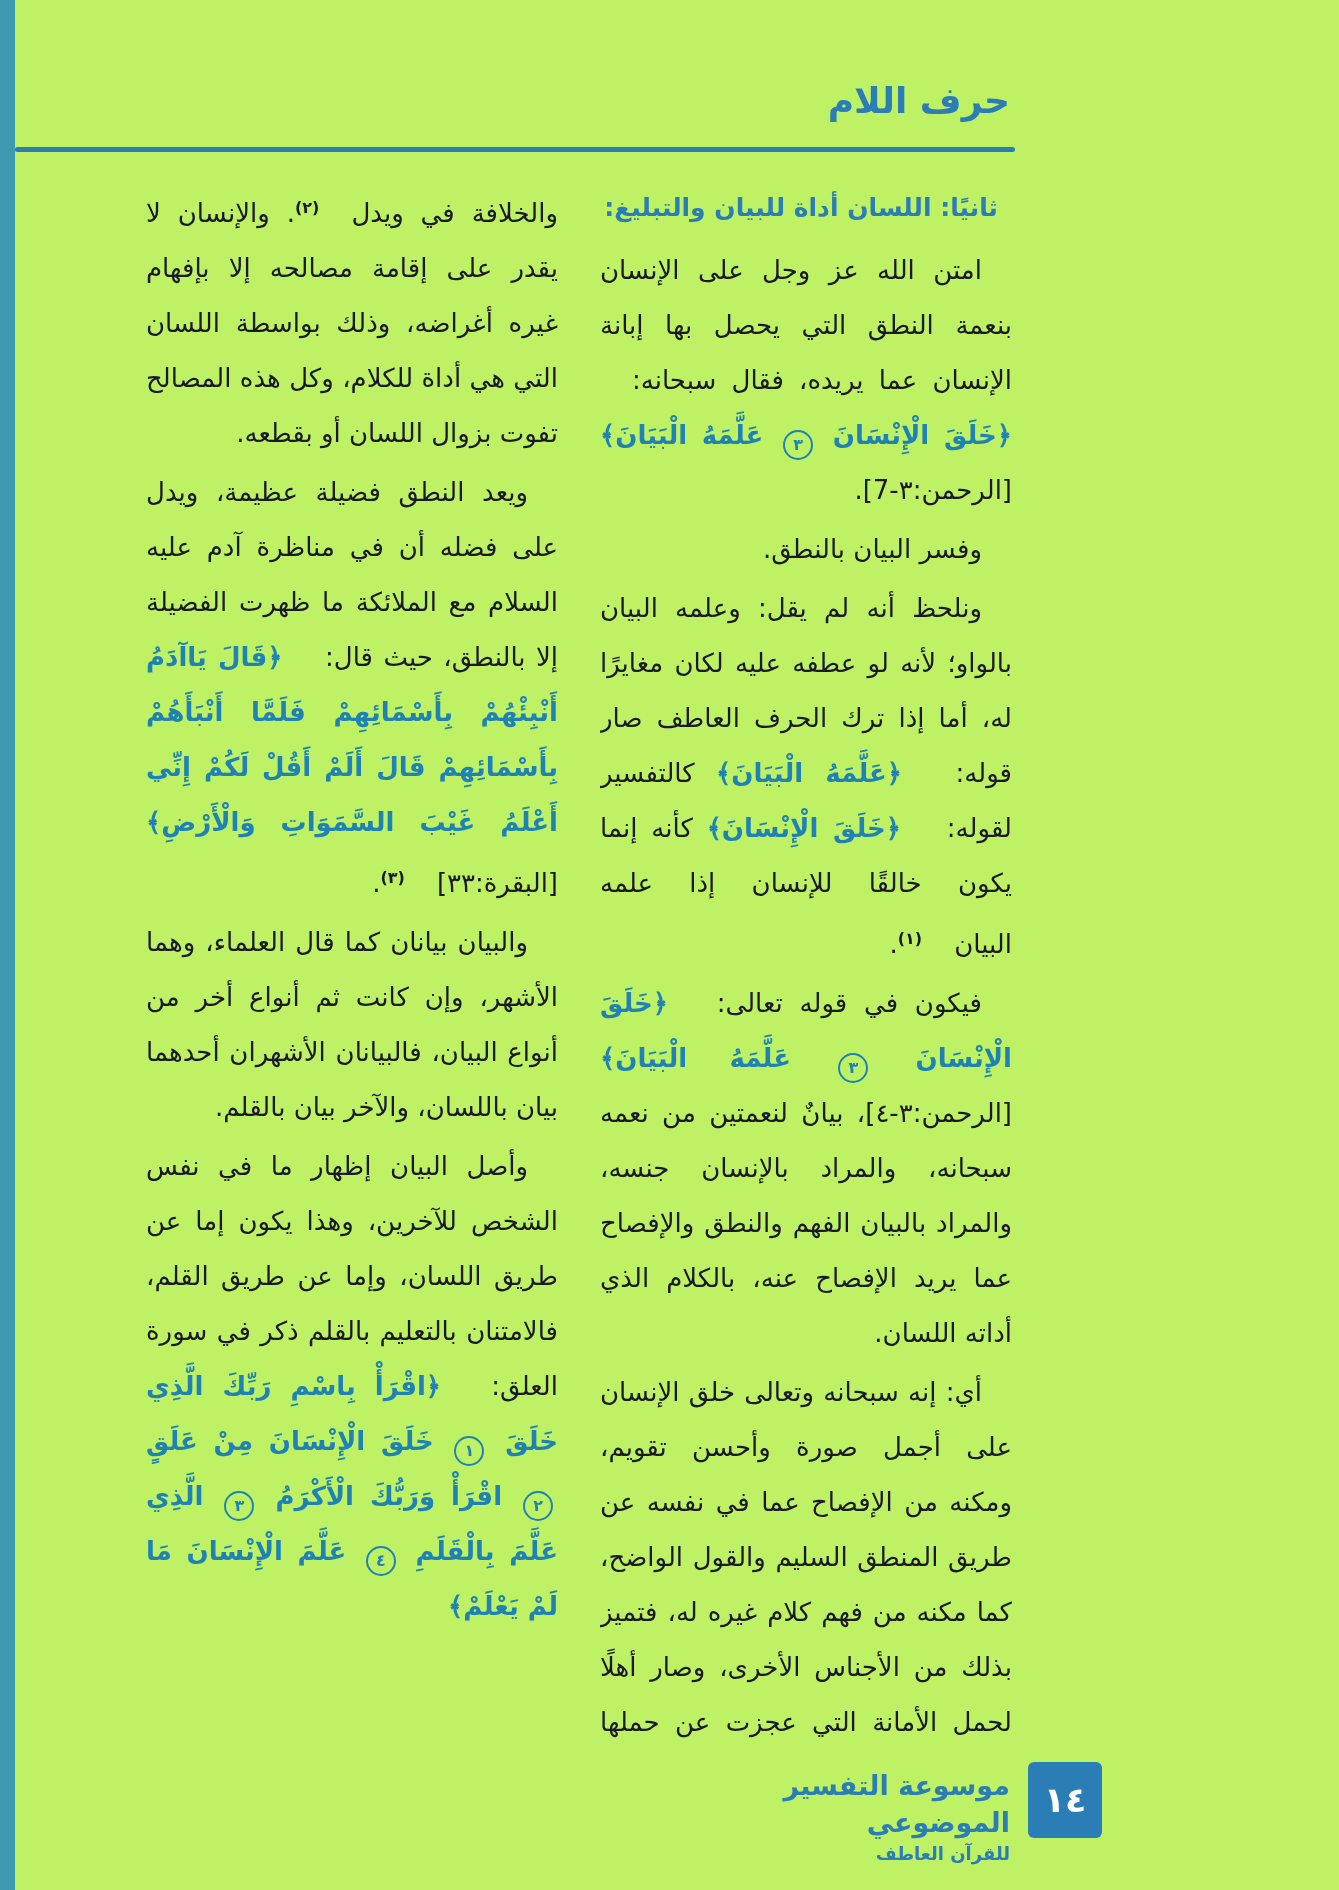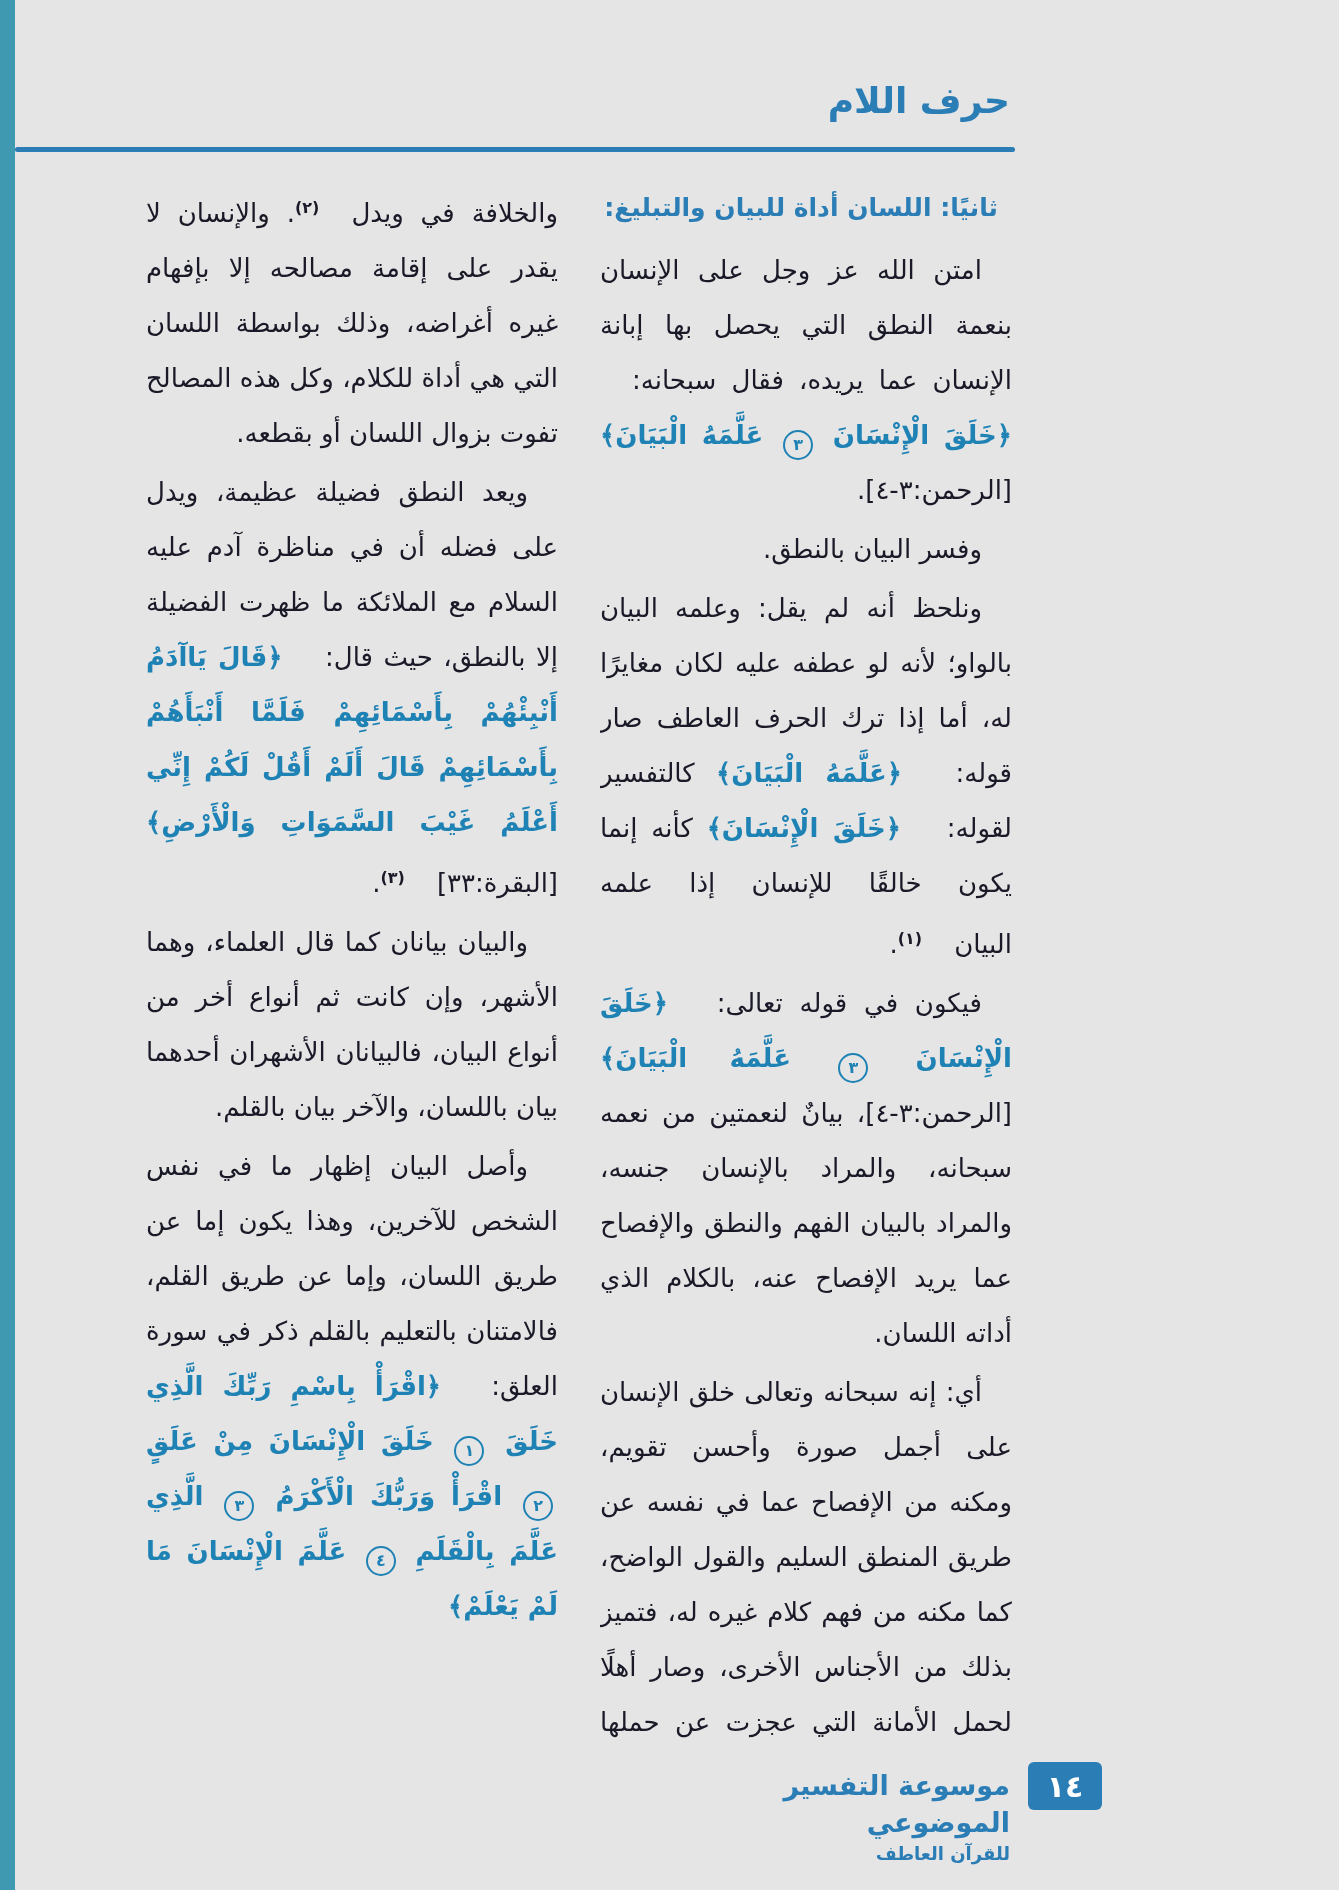--- a/index.html
+++ b/index.html
@@ -1,21 +1,21 @@
 <!DOCTYPE html>
 <html lang="ar" style="--accent: #2b7db6; --quran: #1f82b4; --text: #191927; --strip: #3f99b0;"><head>
 <meta charset="utf-8">
 <style>
   * { margin:0; padding:0; box-sizing:border-box; }
   html, body { background:#ffffff; }
   .page {
     position:relative;
     width:1339px; height:1890px;
     margin:0 auto;
-    background:#e5e5e5;
+    background:#bef264;
     overflow:hidden;
     font-family:"DejaVu Sans", sans-serif;
     color:var(--text, #191927);
     direction:rtl;
   }
   .edge-strip {
     position:absolute; top:0; left:0;
     width:15px; height:1890px;
     background:var(--strip, #3f99b0);
   }
@@ -64,42 +64,42 @@
   .seg-f { font-size:16px; vertical-align:9px; font-weight:bold; }
   .publisher-logo {
     position:absolute; bottom:26px; right:329px;
     width:228px; 
     color:var(--accent, #2b7db6);
   }
   .logo-line1 { font-size:27px; font-weight:bold; line-height:1.35; }
   .logo-line2 { font-size:18px; font-weight:bold; margin-top:2px; }
   .page-badge {
     position:absolute; top:1762px; left:1028px;
-    width:74px; height:48px;
+    width:74px; height:76px;
     background:var(--accent, #2b7db6);
     border-radius:6px;
     display:flex; align-items:center; justify-content:center;
-    color:#ffffff; font-size:30px; font-weight:bold;
+    color:#ffffff; font-size:35px; font-weight:bold;
   }
 </style>
 </head>
 <body>
 
 <div class="page" dir="rtl">
 
   <div class="edge-strip"></div>
 
   <div class="chapter-title">حرف اللام</div>
   <div class="head-rule"></div>
 
   <div class="columns">
 
     <section class="col">
       <h2 class="heading">ثانيًا: اللسان أداة للبيان والتبليغ:</h2>
-      <p class="para"><span class="seg-n">امتن الله عز وجل على الإنسان بنعمة النطق التي يحصل بها إبانة الإنسان عما يريده، فقال سبحانه: </span><span class="seg-q">﴿خَلَقَ الْإِنْسَانَ </span><span class="seg-a">٣</span><span class="seg-q"> عَلَّمَهُ الْبَيَانَ﴾</span><span class="seg-n"> [الرحمن:٣-٤].</span></p>
+      <p class="para"><span class="seg-n">امتن الله عز وجل على الإنسان بنعمة النطق التي يحصل بها إبانة الإنسان عما يريده، فقال سبحانه: </span><span class="seg-q">﴿خَلَقَ الْإِنْسَانَ </span><span class="seg-a">٣</span><span class="seg-q"> عَلَّمَهُ الْبَيَانَ﴾</span><span class="seg-n"> [الرحمن:٣-7].</span></p>
       <p class="para"><span class="seg-n">وفسر البيان بالنطق.</span></p>
       <p class="para"><span class="seg-n">ونلحظ أنه لم يقل: وعلمه البيان بالواو؛ لأنه لو عطفه عليه لكان مغايرًا له، أما إذا ترك الحرف العاطف صار قوله: </span><span class="seg-q">﴿عَلَّمَهُ الْبَيَانَ﴾</span><span class="seg-n"> كالتفسير لقوله: </span><span class="seg-q">﴿خَلَقَ الْإِنْسَانَ﴾</span><span class="seg-n"> كأنه إنما يكون خالقًا للإنسان إذا علمه البيان</span><span class="seg-f">(١)</span><span class="seg-n">.</span></p>
       <p class="para"><span class="seg-n">فيكون في قوله تعالى: </span><span class="seg-q">﴿خَلَقَ الْإِنْسَانَ </span><span class="seg-a">٣</span><span class="seg-q"> عَلَّمَهُ الْبَيَانَ﴾</span><span class="seg-n"> [الرحمن:٣-٤]، بيانٌ لنعمتين من نعمه سبحانه، والمراد بالإنسان جنسه، والمراد بالبيان الفهم والنطق والإفصاح عما يريد الإفصاح عنه، بالكلام الذي أداته اللسان.</span></p>
       <p class="para"><span class="seg-n">أي: إنه سبحانه وتعالى خلق الإنسان على أجمل صورة وأحسن تقويم، ومكنه من الإفصاح عما في نفسه عن طريق المنطق السليم والقول الواضح، كما مكنه من فهم كلام غيره له، فتميز بذلك من الأجناس الأخرى، وصار أهلًا لحمل الأمانة التي عجزت عن حملها السموات والأرض والجبال، وأصبح مستعدًّا لتلقي العلوم</span></p>
 
     </section>
 
     <section class="col">
       <p class="para no-indent"><span class="seg-n">والخلافة في ويدل</span><span class="seg-f">(٢)</span><span class="seg-n">. والإنسان لا يقدر على إقامة مصالحه إلا بإفهام غيره أغراضه، وذلك بواسطة اللسان التي هي أداة للكلام، وكل هذه المصالح تفوت بزوال اللسان أو بقطعه.</span></p>
       <p class="para"><span class="seg-n">ويعد النطق فضيلة عظيمة، ويدل على فضله أن في مناظرة آدم عليه السلام مع الملائكة ما ظهرت الفضيلة إلا بالنطق، حيث قال: </span><span class="seg-q">﴿قَالَ يَاآدَمُ أَنْبِئْهُمْ بِأَسْمَائِهِمْ فَلَمَّا أَنْبَأَهُمْ بِأَسْمَائِهِمْ قَالَ أَلَمْ أَقُلْ لَكُمْ إِنِّي أَعْلَمُ غَيْبَ السَّمَوَاتِ وَالْأَرْضِ﴾</span><span class="seg-n"> [البقرة:٣٣]</span><span class="seg-f">(٣)</span><span class="seg-n">.</span></p>

